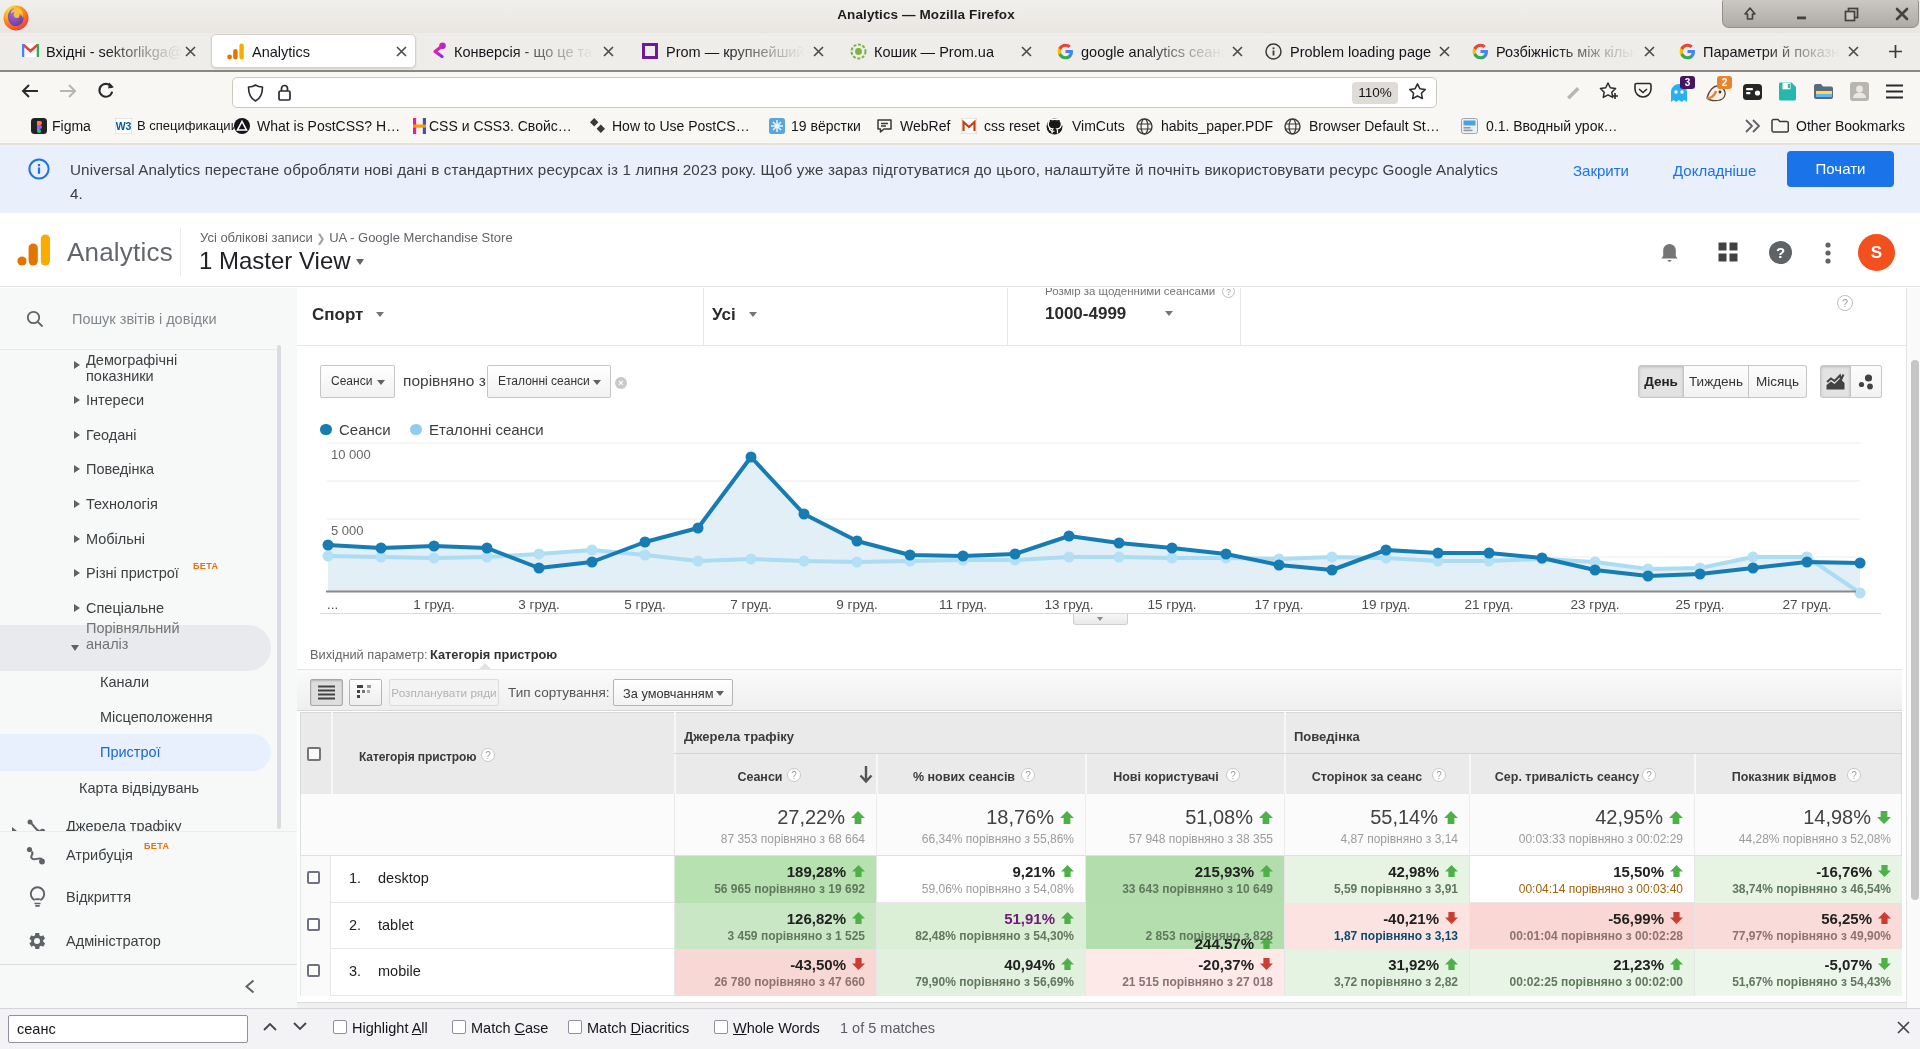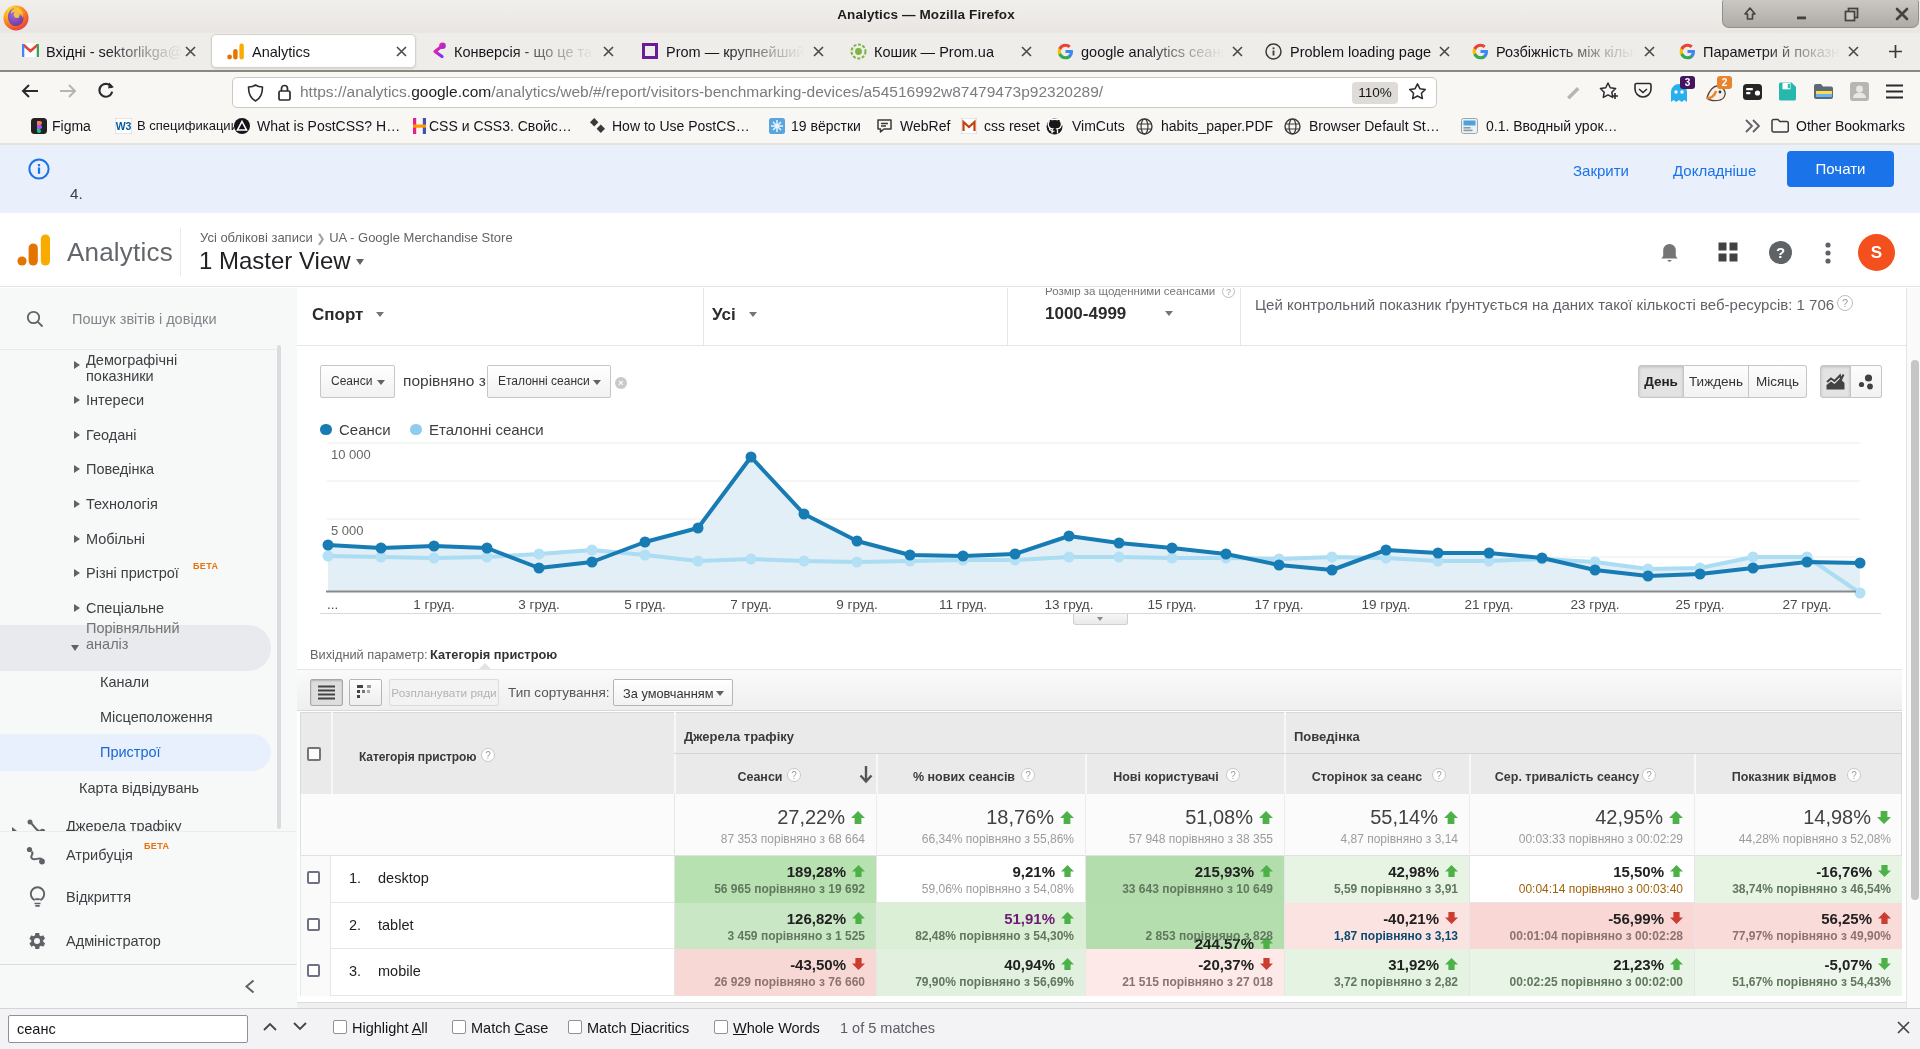--- a/index.html
+++ b/index.html
@@ -250,21 +250,20 @@
     </svg>
 
   <div class="abs" style="left:232px;top:77px;width:1205px;height:31px;background:#fff;border:1px solid #ccc9c3;border-radius:5px"></div>
   <svg class="ico" style="left:247px;top:84px" width="17" height="18" viewBox="0 0 17 18">
       <path d="M8.5 1 C10.5 2.5 13.5 3 15.5 3 C15.5 9 14.5 14 8.5 17 C2.5 14 1.5 9 1.5 3 C3.5 3 6.5 2.5 8.5 1 Z" fill="none" stroke="#2b2a2e" stroke-width="1.6" stroke-linejoin="round"></path>
     </svg>
   <svg class="ico" style="left:277px;top:83px" width="15" height="19" viewBox="0 0 15 19">
       <rect x="2" y="8" width="11" height="9" rx="1.5" fill="none" stroke="#2b2a2e" stroke-width="1.7"></rect>
       <path d="M4.5 8 V5.5 a3 3 0 0 1 6 0 V8" fill="none" stroke="#2b2a2e" stroke-width="1.7"></path>
     </svg>
-  <div class="abs" style="left:300px;top:83px;font-size:15.5px;color:#7b7b80;white-space:nowrap">https://analytics.<span style="color:#1f1e23;">google.com</span>/analytics/web/#/report/visitors-benchmarking-devices/a54516992w87479473p92320289/</div>
   <div class="abs" style="left:1352px;top:81.5px;width:46px;height:22px;background:#dfdcd7;border-radius:4px;text-align:center;font-size:13.5px;color:#15141a;line-height:22px">110%</div>
   <svg class="ico" style="left:1408px;top:82px" width="19" height="19" viewBox="0 0 19 19">
       <path d="M9.5 1.8 L11.9 6.7 L17.3 7.4 L13.4 11.2 L14.4 16.6 L9.5 14 L4.6 16.6 L5.6 11.2 L1.7 7.4 L7.1 6.7 Z" fill="none" stroke="#2b2a2e" stroke-width="1.5" stroke-linejoin="round"></path>
     </svg>
 
   <svg class="ico" style="left:1564px;top:82px" width="18" height="18" viewBox="0 0 18 18">
       <path d="M3 15 L13 5 L15.5 7.5 L5.5 17.5" fill="#b9b6b1" transform="rotate(0 9 9)"></path>
       <rect x="1" y="13" width="20" height="3" fill="none"></rect>
     </svg>
   <svg class="ico" style="left:1598px;top:81px" width="20" height="20" viewBox="0 0 20 20">
@@ -388,20 +387,21 @@
       <path d="M1 3 a1.5 1.5 0 0 1 1.5-1.5 h4.5 l1.8 2 h7 a1.5 1.5 0 0 1 1.5 1.5 v7.5 a1.5 1.5 0 0 1-1.5 1.5 h-13.3 a1.5 1.5 0 0 1-1.5-1.5Z" fill="none" stroke="#3a3a3a" stroke-width="1.5"></path>
     </svg>
   <div class="flab" style="left:1796px;top:117.5px;font-size:14px">Other Bookmarks</div>
   <div class="abs" id="tanline"></div>
   <div class="abs" id="banner"></div>
   <svg class="ico" style="left:28px;top:158px" width="22" height="22" viewBox="0 0 22 22">
       <circle cx="11" cy="11" r="9.6" fill="none" stroke="#1a73e8" stroke-width="2"></circle>
       <rect x="9.9" y="9.5" width="2.2" height="6.3" fill="#1a73e8"></rect>
       <rect x="9.9" y="6" width="2.2" height="2.3" fill="#1a73e8"></rect>
     </svg>
+  <div class="abs" style="left:70px;top:161px;font-size:15.2px;color:#3c4043;white-space:nowrap;letter-spacing:.15px">Universal Analytics перестане обробляти нові дані в стандартних ресурсах із 1 липня 2023 року. Щоб уже зараз підготуватися до цього, налаштуйте й почніть використовувати ресурс Google Analytics</div>
   <div class="abs" style="left:70px;top:185px;font-size:15.2px;color:#3c4043">4.</div>
   <div class="abs" style="left:1573px;top:162px;font-size:15px;color:#1a73e8">Закрити</div>
   <div class="abs" style="left:1673px;top:162px;font-size:15px;color:#1a73e8">Докладніше</div>
   <div class="abs" style="left:1787px;top:151px;width:107px;height:36px;background:#1a73e8;border-radius:4px;color:#fff;font-size:15px;text-align:center;line-height:36px">Почати</div>
 
   <div class="abs" id="gah"></div>
 
   <svg class="ico" style="left:17px;top:234px" width="33" height="32" viewBox="0 0 33 32">
       <circle cx="5" cy="27" r="4.6" fill="#e37400"></circle>
       <rect x="11.6" y="9.5" width="9.2" height="22" rx="4.6" fill="#e37400"></rect>
@@ -506,21 +506,20 @@
     <div class="caret" style="left:79px;top:24px;border-top-color:#757575"></div>
     <div class="vdiv" style="left:406px"></div>
     <div class="abs" style="left:415px;top:17px;font-size:17px;font-weight:bold;color:#2b2b2b">Усі</div>
     <div class="caret" style="left:452px;top:24px;border-top-color:#757575"></div>
     <div class="vdiv" style="left:710px"></div>
     <div class="abs" style="left:748px;top:-3px;font-size:11.5px;color:#757575">Розмір за щоденними сеансами</div>
     <div class="qc" style="left:925px;top:-3px;width:13px;height:13px;font-size:9px;line-height:12px">?</div>
     <div class="abs" style="left:748px;top:16px;font-size:17px;font-weight:bold;color:#2b2b2b">1000-4999</div>
     <div class="caret" style="left:868px;top:23px;border-top-color:#757575"></div>
     <div class="vdiv" style="left:943px"></div>
-    <div class="abs" style="left:958px;top:8px;font-size:15px;color:#5f6368">Цей контрольний показник ґрунтується на даних такої кількості веб-ресурсів: 1 706</div>
     <div class="qc" style="left:1540px;top:7px;width:16px;height:16px;font-size:11px;line-height:15px">?</div>
   </div>
 
   <div class="selbtn" style="left:320px;top:365px;width:75px">
       <span class="lab">Сеанси</span>
       <span class="caret" style="right:9px;top:14px"></span>
     </div>
   <div class="abs" style="left:403px;top:372px;font-size:15.5px;color:#3c4043">порівняно з</div>
   <div class="selbtn" style="left:487px;top:365px;width:124px">
       <span class="lab">Еталонні сеанси</span>
@@ -768,21 +767,21 @@
   <div class="abs" style="right:29px;top:910px;font-size:15px;font-weight:bold;color:#212121;white-space:nowrap">56,25%<span class="arrup red" style="margin-left:6px"></span></div>
   <div class="abs" style="right:29px;top:929px;font-size:12px;font-weight:bold;color:#8d7370;white-space:nowrap">77,97% порівняно з 49,90%</div>
   <div class="abs" style="left:300px;top:949px;width:1602px;height:47px;border:1px solid #e6e6e6;border-top:none;background:#fff"></div>
   <div class="abs" style="left:301px;top:949px;width:30px;height:47px;background:#fafafa;border-right:1px solid #e6e6e6"></div>
   <div class="abs" style="left:307px;top:964px;width:13px;height:13px;border:2px solid #6f7285;border-radius:2px;background:#fff"></div>
   <div class="abs" style="left:349px;top:963px;font-size:14.5px;color:#212121">3.</div>
   <div class="abs" style="left:378px;top:963px;font-size:14.5px;color:#212121">mobile</div>
   <div class="abs" style="left:675px;top:949px;width:201px;height:47px;background:#f8d8d5"></div>
   <div class="abs" style="left:674px;top:949px;width:1px;height:47px;background:#e6e6e6"></div>
   <div class="abs" style="right:1055px;top:956px;font-size:15px;font-weight:bold;color:#212121;white-space:nowrap">-43,50%<span class="arrdn" style="margin-left:6px"></span></div>
-  <div class="abs" style="right:1055px;top:975px;font-size:12px;font-weight:bold;color:#8d7370;white-space:nowrap">26 929 порівняно з 76 660</div>
+  <div class="abs" style="right:1055px;top:975px;font-size:12px;font-weight:bold;color:#8d7370;white-space:nowrap">26 780 порівняно з 47 660</div>
   <div class="abs" style="left:877px;top:949px;width:208px;height:47px;background:#e2f1df"></div>
   <div class="abs" style="left:876px;top:949px;width:1px;height:47px;background:#e6e6e6"></div>
   <div class="abs" style="right:846px;top:956px;font-size:15px;font-weight:bold;color:#212121;white-space:nowrap">40,94%<span class="arrup" style="margin-left:6px"></span></div>
   <div class="abs" style="right:846px;top:975px;font-size:12px;font-weight:bold;color:#61775e;white-space:nowrap">79,90% порівняно з 56,69%</div>
   <div class="abs" style="left:1086px;top:949px;width:198px;height:47px;background:#fce9e8"></div>
   <div class="abs" style="left:1085px;top:949px;width:1px;height:47px;background:#e6e6e6"></div>
   <div class="abs" style="right:647px;top:956px;font-size:15px;font-weight:bold;color:#212121;white-space:nowrap">-20,37%<span class="arrdn" style="margin-left:6px"></span></div>
   <div class="abs" style="right:647px;top:975px;font-size:12px;font-weight:bold;color:#8d7370;white-space:nowrap">21 515 порівняно з 27 018</div>
   <div class="abs" style="left:1285px;top:949px;width:184px;height:47px;background:#e5f3e2"></div>
   <div class="abs" style="left:1284px;top:949px;width:1px;height:47px;background:#e6e6e6"></div>

